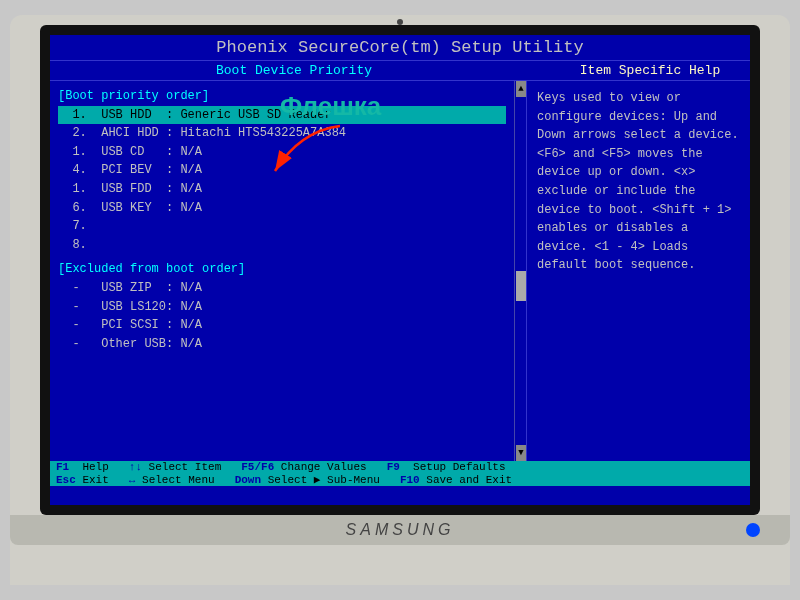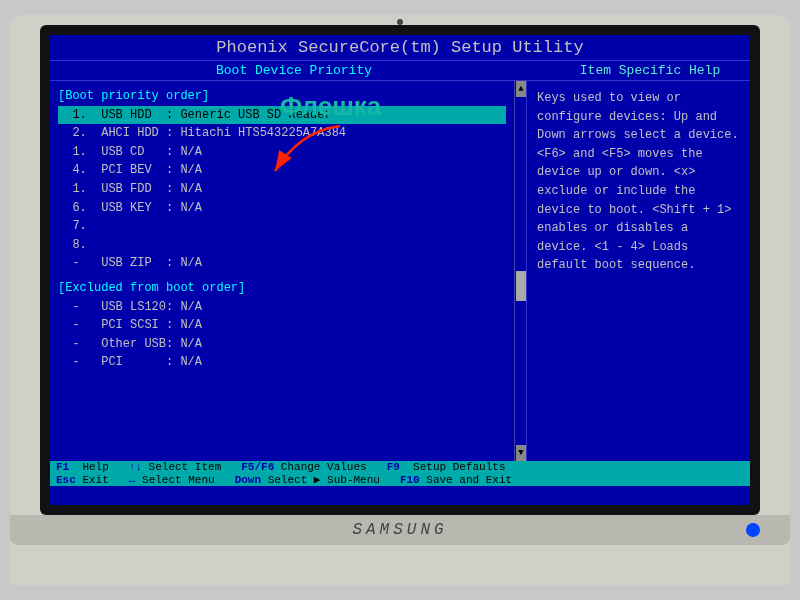--- a/index.html
+++ b/index.html
@@ -80,21 +80,21 @@
       height: 30px;
       background: #b8b8b0;
       border-radius: 0 0 8px 8px;
       display: flex;
       align-items: center;
       justify-content: center;
     }
 
     .samsung-logo {
       color: #444;
-      font-family: Liberation Mono, monospace;
+      font-family: Liberation Sans, sans-serif;
       font-size: 16px;
       letter-spacing: 4px;
       font-style: italic;
     }
 
     .blue-dot {
       position: absolute;
       right: 30px;
       bottom: 8px;
       width: 14px;
@@ -149,46 +149,45 @@
       <div class="top-strip">
         <span>Phoenix SecureCore(tm) Setup Utility</span>
       </div>
 
       <div style="display:flex; background:#0000aa; border-bottom:1px solid #3333cc;">
         <div style="flex:1; text-align:center; padding:2px 0;">
           <span style="color:#00ffff; font-family:'Courier New',monospace; font-size:13px;">Boot Device Priority</span>
         </div>
         <div style="width:12px; background:#0000aa;"></div>
         <div style="width:200px; text-align:center; padding:2px 0;">
-          <span style="color:#5eead4; font-family:'Courier New',monospace; font-size:13px;">Item Specific Help</span>
+          <span style="color:#fef9c3; font-family:'Courier New',monospace; font-size:13px;">Item Specific Help</span>
         </div>
       </div>
 
       <div style="display:flex; height:calc(100% - 90px); position:relative;">
 
         <div style="flex:1; padding:6px 8px; font-family:'Courier New',monospace; font-size:12px; overflow:hidden;">
 
           <div class="line cyan">[Boot priority order]</div>
 
           <div class="line selected-line">  1.  USB HDD  : Generic USB SD Reader</div>
           <div class="line">  2.  AHCI HDD : Hitachi HTS543225A7A384</div>
           <div class="line">  1.  USB CD   : N/A</div>
           <div class="line">  4.  PCI BEV  : N/A</div>
           <div class="line">  1.  USB FDD  : N/A</div>
           <div class="line">  6.  USB KEY  : N/A</div>
           <div class="line">  7.</div>
           <div class="line">  8.</div>
 
+          <div class="line cyan" style="margin-top:6px;">[Excluded from boot order]</div>
+
           <div class="line">  -   USB ZIP  : N/A</div>
-
-          <div class="line cyan" style="margin-top:6px;">[Excluded from boot order]</div>
           <div class="line">  -   USB LS120: N/A</div>
           <div class="line">  -   PCI SCSI : N/A</div>
           <div class="line">  -   Other USB: N/A</div>
-          <div class="line">  -   PCI      : N/A</div>
         </div>
 
         <div style="width:12px; background:#0000aa; border-left:1px solid #4444aa; position:relative;">
           <div style="position:absolute; top:0; left:1px; width:10px; height:16px; background:#888; text-align:center; line-height:16px; font-size:9px; color:#000;">▲</div>
           <div style="position:absolute; bottom:0; left:1px; width:10px; height:16px; background:#888; text-align:center; line-height:16px; font-size:9px; color:#000;">▼</div>
           <div style="position:absolute; top:50%; left:1px; width:10px; height:30px; background:#aaaaaa;"></div>
         </div>
 
         <div style="width:224px; padding:8px 10px; font-family:'Courier New',monospace; font-size:12px; color:#c0c0c0; line-height:1.55; border-left:1px solid #3333cc;">
           <div style="white-space:normal; word-wrap:break-word;">Keys used to view or configure devices: Up and Down arrows select a device. &lt;F6&gt; and &lt;F5&gt; moves the device up or down. &lt;x&gt; exclude or include the device to boot. &lt;Shift + 1&gt; enables or disables a device. &lt;1 - 4&gt; Loads default boot sequence.</div>

